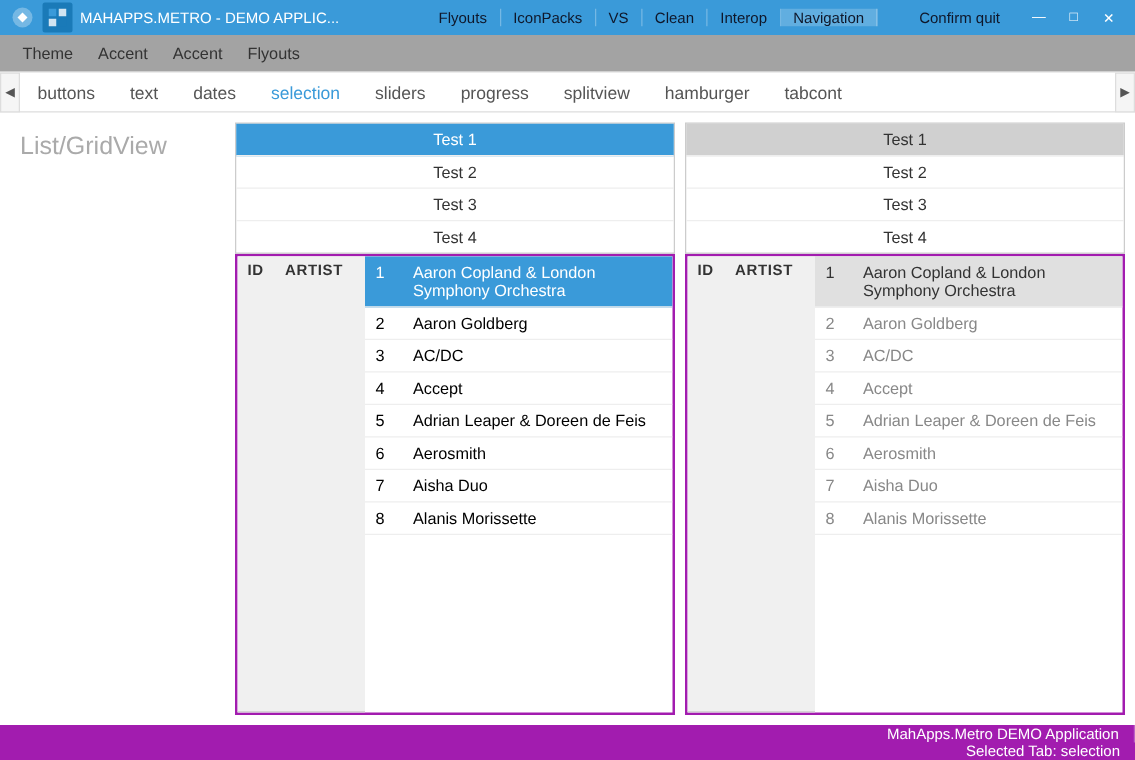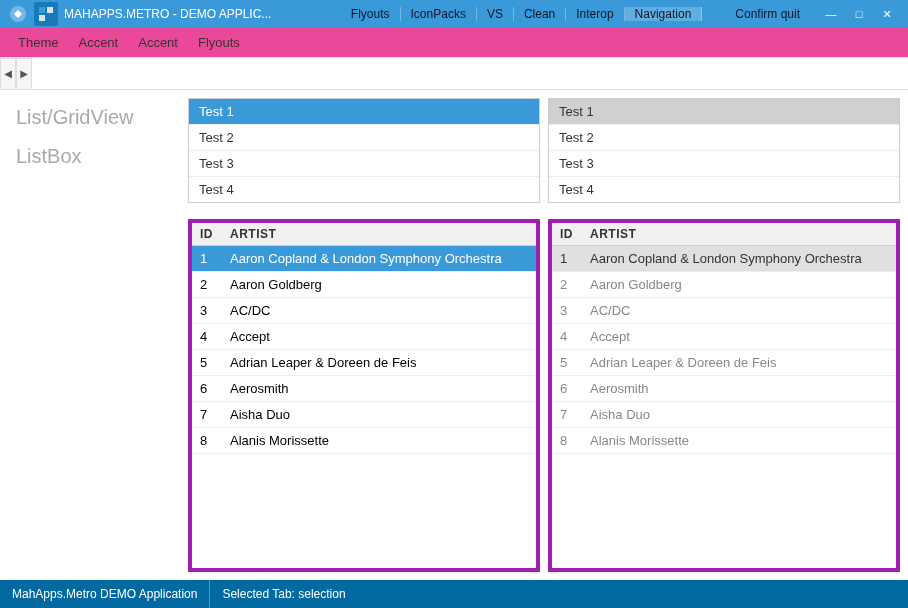--- a/index.html
+++ b/index.html
@@ -21,21 +21,21 @@
     .title-text { font-size: 12px; flex: 1; }
     .title-nav { display: flex; gap: 0; margin-left: 10px; }
     .title-nav-item { font-size: 12px; padding: 0 10px; color: #0f172a; cursor: pointer; border-right: 1px solid rgba(255,255,255,0.3); }
     .title-nav-item:last-child { border-right: none; margin-left: 23px; }
     .title-nav-item.active { background: rgba(255,255,255,0.2); }
     .title-controls { display: flex; gap: 2px; margin-left: 8px; }
     .title-btn { width: 26px; height: 20px; display: flex; align-items: center; justify-content: center; color: white; cursor: pointer; font-size: 11px; }
 
     
     .menu-bar {
-      background: #ec4899;
+      background: #a3a3a3;
       height: 30px;
       display: flex;
       align-items: center;
       padding: 0 8px;
       border-bottom: 1px solid #e0e0e0;
       flex-shrink: 0;
     }
     .menu-item { padding: 4px 10px; font-size: 13px; cursor: pointer; color: #333; }
 
     
@@ -80,21 +80,21 @@
       flex-direction: column;
       padding: 8px 0;
       overflow: hidden;
     }
 
     
     .list-section {
       display: flex;
       gap: 8px;
       padding: 0 8px;
-      margin-bottom: 16px;
+      text-align: center;
     }
 
     .list-panel {
       flex: 1;
       border: 1px solid #ccc;
     }
     .list-panel-right {
       flex: 1;
       border: 1px solid #ccc;
     }
@@ -120,23 +120,22 @@
     .grid-section {
       display: flex;
       gap: 8px;
       padding: 0 8px;
       flex: 1;
       overflow: hidden;
     }
 
     .grid-panel {
       flex: 1;
-      border: 4px solid #a21caf;
-      display: flex;
-      flex-direction: column;
+      border: 2px solid #a21caf;
+      display: flex;
       overflow: hidden;
     }
 
     .grid-header {
       display: flex;
       background: #f0f0f0;
       border-bottom: 1px solid #ccc;
       flex-shrink: 0;
     }
     .grid-header-cell {
@@ -170,27 +169,28 @@
       font-size: 13px;
     }
     .grid-cell.id { width: 30px; color: inherit; }
     .grid-cell.artist { flex: 1; }
 
     .grid-panel-right .grid-row .grid-cell { color: #888; }
     .grid-panel-right .grid-row.selected-right .grid-cell { color: #333; }
 
     
     .status-bar {
-      background: #0369a1;
+      background: #a21caf;
       color: white;
       height: 28px;
       display: flex;
-      align-items: center;
+      align-items: flex-end;
       flex-shrink: 0;
       font-size: 12px;
+      flex-direction: column;
     }
     .status-segment {
       padding: 0 12px;
       height: 100%;
       display: flex;
       align-items: center;
     }
     .status-segment:not(:last-child) {
       border-right: 1px solid rgba(255,255,255,0.3);
     }
@@ -239,28 +239,38 @@
 
 <div class="menu-bar">
   <span class="menu-item">Theme</span>
   <span class="menu-item">Accent</span>
   <span class="menu-item">Accent</span>
   <span class="menu-item">Flyouts</span>
 </div>
 
 <div class="scroll-tabs-container">
   <div class="scroll-btn">◀</div>
+  <div class="scroll-tabs">
+    <span class="scroll-tab">buttons</span>
+    <span class="scroll-tab">text</span>
+    <span class="scroll-tab">dates</span>
+    <span class="scroll-tab active">selection</span>
+    <span class="scroll-tab">sliders</span>
+    <span class="scroll-tab">progress</span>
+    <span class="scroll-tab">splitview</span>
+    <span class="scroll-tab">hamburger</span>
+    <span class="scroll-tab">tabcont</span>
+  </div>
   <div class="scroll-btn">▶</div>
 </div>
 
 <div class="content-area">
 
   <div class="sidebar">
     <div class="sidebar-item">List/GridView</div>
-    <div class="sidebar-item">ListBox</div>
   </div>
 
   <div class="main-content">
 
     <div class="list-section">
 
       <div class="list-panel">
         <div class="list-item-row selected">Test 1</div>
         <div class="list-item-row">Test 2</div>
         <div class="list-item-row">Test 3</div>

